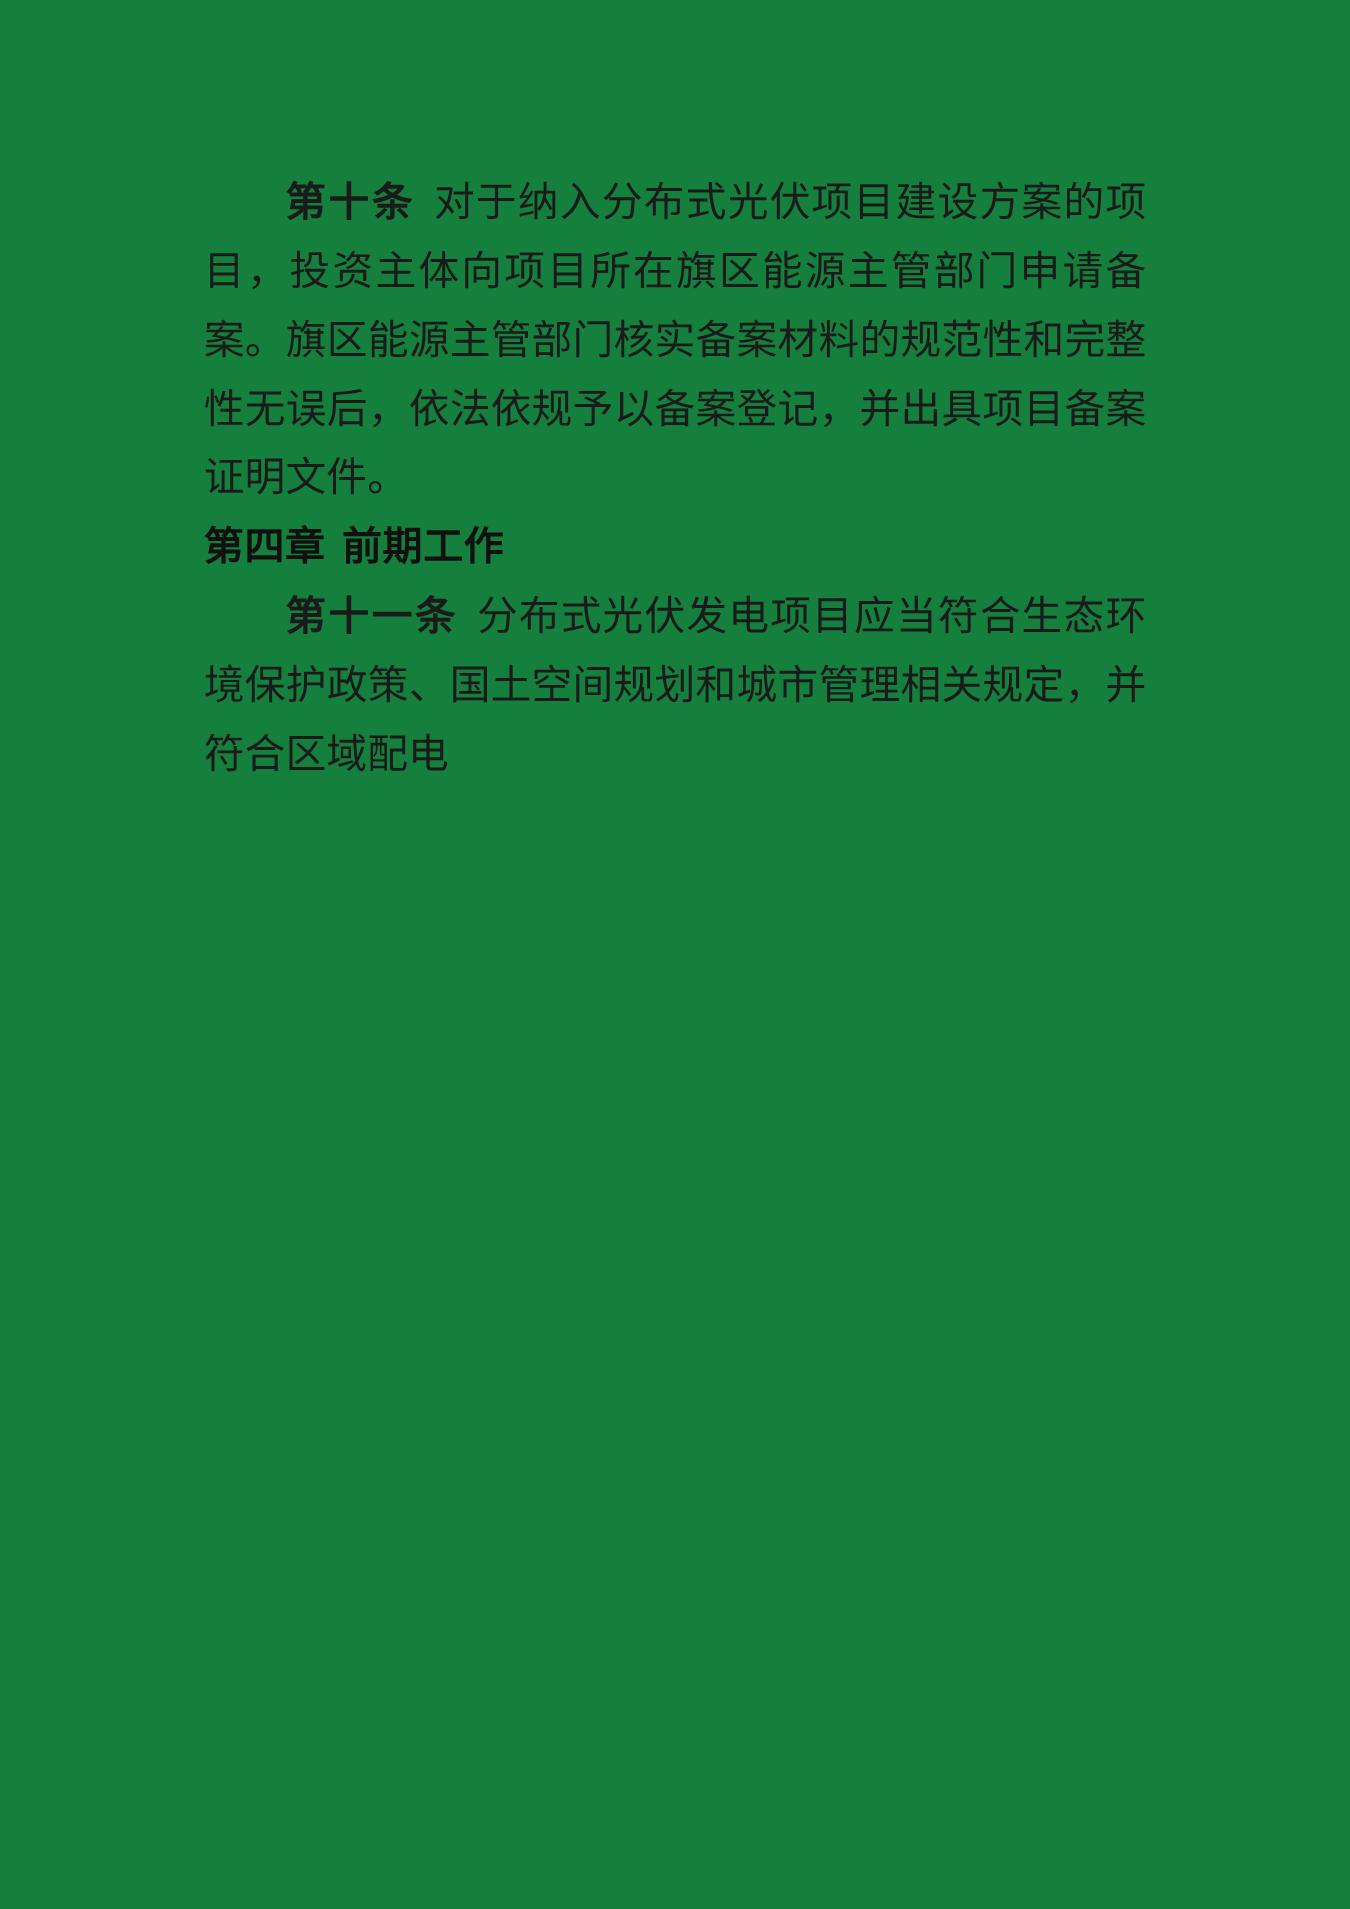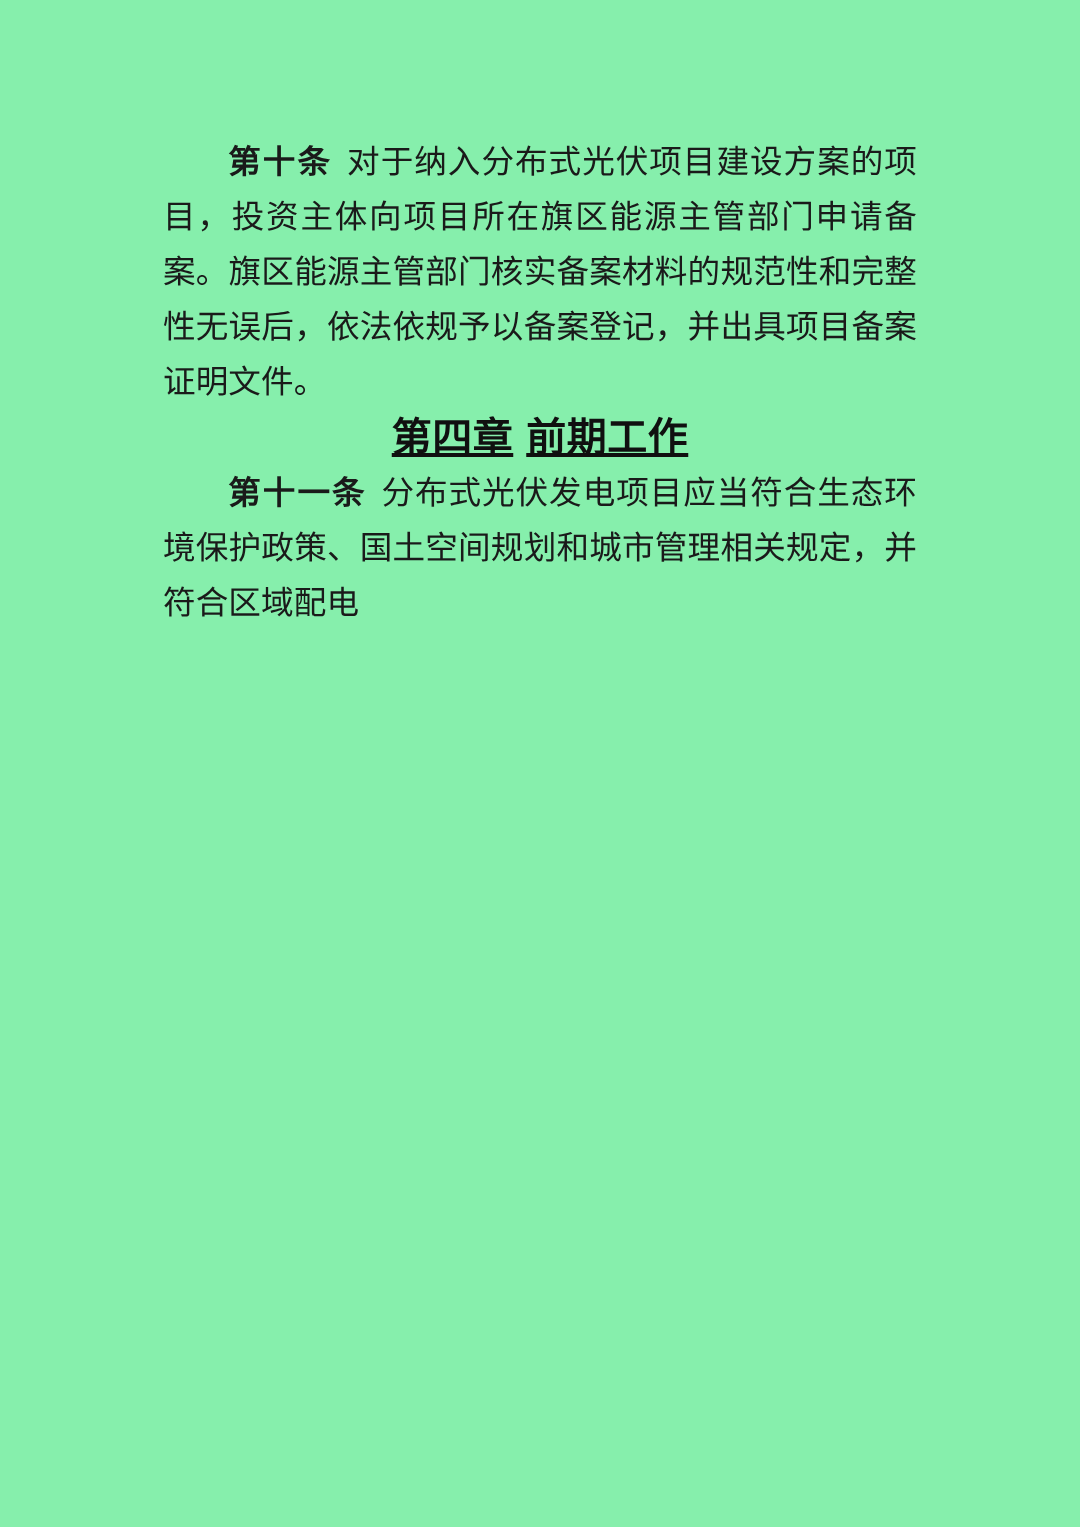--- a/index.html
+++ b/index.html
@@ -47,37 +47,36 @@
   }
 
   .article .art-gap {
     display: inline-block;
     width: 14px;
   }
 
   
   .chapter-heading {
     font-family: "DejaVu Sans", "Liberation Sans", sans-serif;
-    font-size: 40px;
+    font-size: 32px;
     font-weight: bold;
     line-height: 55px;
     color: #101010;
-    text-align: center;
+    text-align: left;
     margin: 0;
     letter-spacing: 0.5px;
-    text-decoration: underline;
   }
 
   .chapter-heading .ch-gap {
     display: inline-block;
     width: 13px;
   }
 </style>
 </head>
 <body>
 
-<div class="page" style="background: #86efac;">
+<div class="page" style="background: #15803d;">
   <div class="text-column" id="text-column">
       <p class="article" style="color: rgb(26, 26, 26);"><span class="art-num">第十条</span><span class="art-gap"></span><span class="art-body">对于纳入分布式光伏项目建设方案的项目，投资主体向项目所在旗区能源主管部门申请备案。旗区能源主管部门核实备案材料的规范性和完整性无误后，依法依规予以备案登记，并出具项目备案证明文件。</span></p>
       <div class="chapter-heading"><span>第四章</span><span class="ch-gap"></span><span>前期工作</span></div>
       <p class="article" style="color: rgb(26, 26, 26);"><span class="art-num">第十一条</span><span class="art-gap"></span><span class="art-body">分布式光伏发电项目应当符合生态环境保护政策、国土空间规划和城市管理相关规定，并符合区域配电</span></p>
     </div>
 </div>
 
 </body></html>

